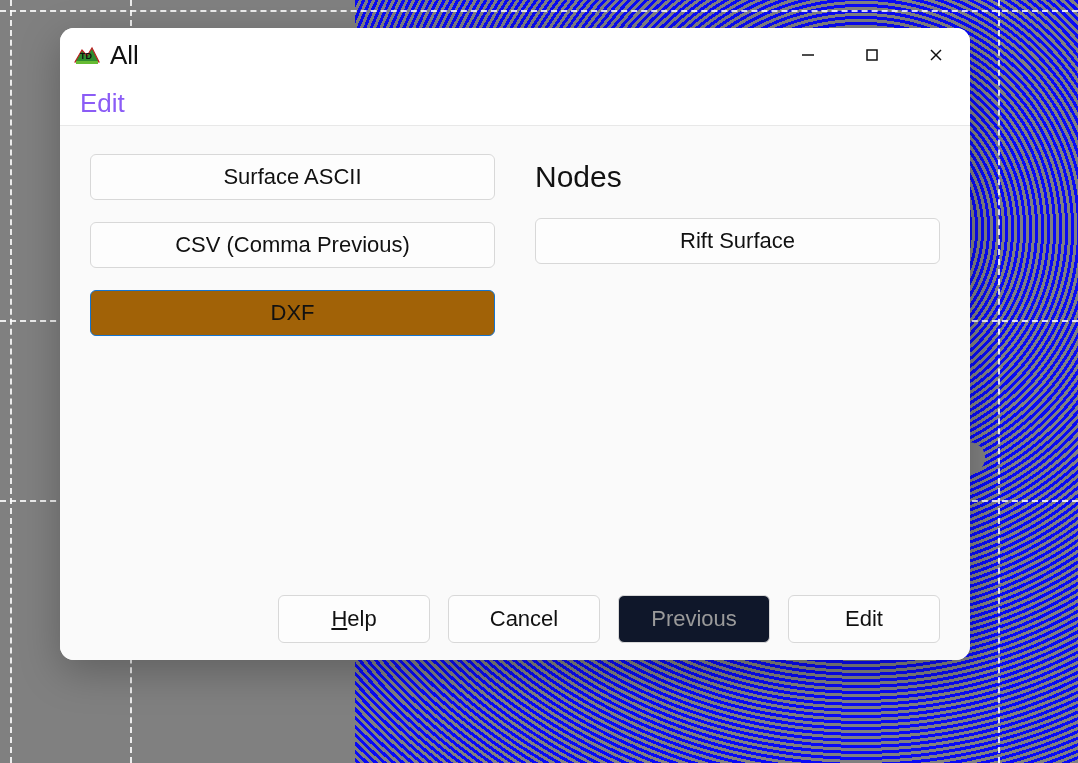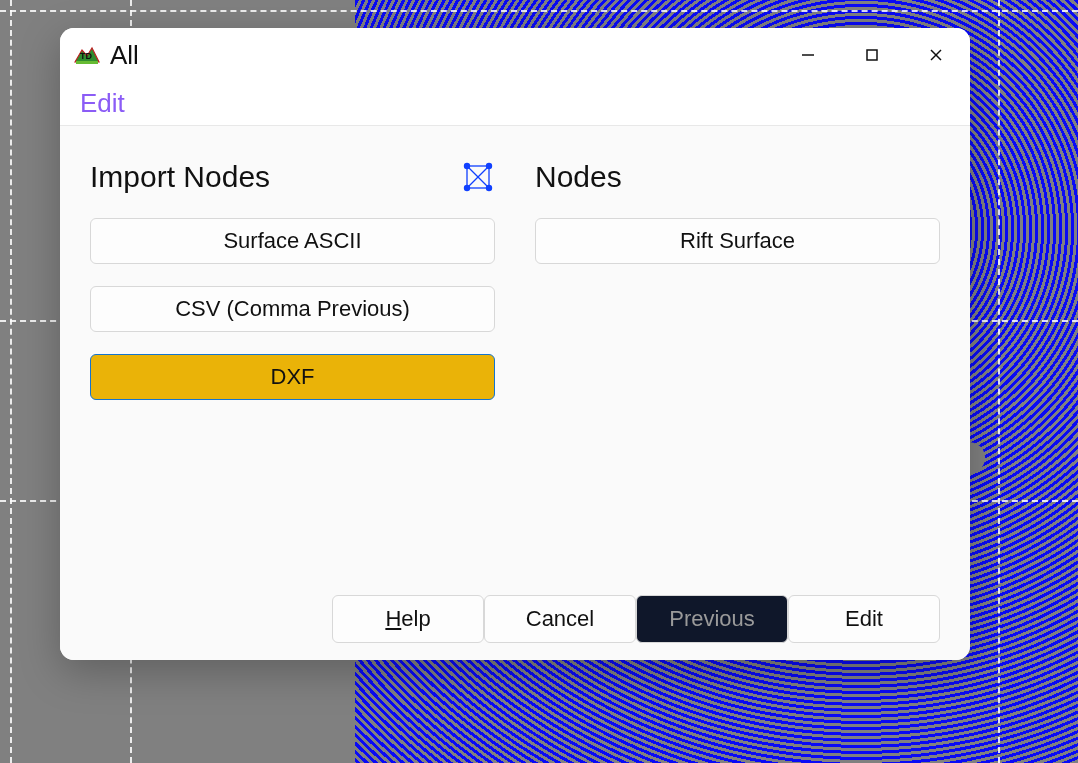--- a/index.html
+++ b/index.html
@@ -94,28 +94,29 @@
     margin-bottom: 22px;
     background: #fdfdfd;
     border: 1px solid #d8d8d8;
     border-radius: 6px;
     font-size: 22px; color: #111;
     display: flex; align-items: center; justify-content: center;
     cursor: default;
   }
   .opt-btn.selected {
     border: 1.5px solid #1474cf;
-    background: #eab308;
+    background: #a16207;
   }
 
   
   .footer {
     height: 82px;
     background: #fafafa;
     display: flex; align-items: center; justify-content: flex-end;
+    gap: 18px;
     padding: 0 30px;
   }
   .footer-btn {
     min-width: 152px; height: 48px;
     border: 1px solid #d8d8d8; border-radius: 6px;
     background: #fdfdfd;
     font-size: 22px; color: #111;
     display:flex; align-items:center; justify-content:center;
     cursor: default;
   }
@@ -165,34 +166,20 @@
     </div>
   </div>
 
   <div class="menubar">
     <div class="menu-item">Edit</div>
   </div>
 
   <div class="content">
 
     <div class="col">
-      <div class="col-header">
-        <h2>Import Nodes</h2>
-        <div class="nodes-icon">
-          <svg viewBox="0 0 34 34">
-            <rect x="6" y="6" width="22" height="22" fill="none" stroke="#1040ff" stroke-width="1.3"></rect>
-            <line x1="6" y1="6" x2="28" y2="28" stroke="#1040ff" stroke-width="1.3"></line>
-            <line x1="28" y1="6" x2="6" y2="28" stroke="#1040ff" stroke-width="1.3"></line>
-            <circle cx="6" cy="6" r="3.2" fill="#1040ff"></circle>
-            <circle cx="28" cy="6" r="3.2" fill="#1040ff"></circle>
-            <circle cx="6" cy="28" r="3.2" fill="#1040ff"></circle>
-            <circle cx="28" cy="28" r="3.2" fill="#1040ff"></circle>
-          </svg>
-        </div>
-      </div>
       <div class="opt-btn">Surface ASCII</div>
       <div class="opt-btn">CSV (Comma Previous)</div>
       <div class="opt-btn selected">DXF</div>
     </div>
 
     <div class="col">
       <div class="col-header">
         <h2>Nodes</h2>
       </div>
       <div class="opt-btn">Rift Surface</div>

